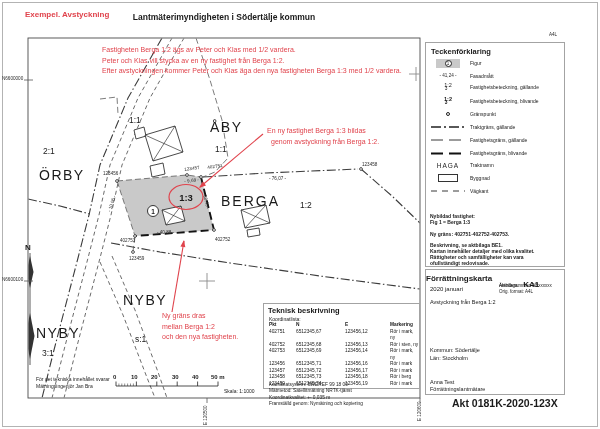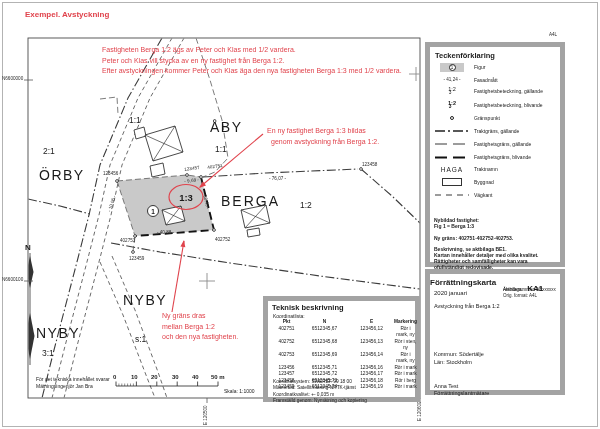--- a/index.html
+++ b/index.html
@@ -17,21 +17,21 @@
   .f7{font-size:7px;line-height:10.5px;}
   .f8{font-size:8px;line-height:9px;}
   .f85{font-size:8.5px;line-height:9px;}
   .f10{font-size:14px;line-height:11px;}
   .ls1{letter-spacing:1.5px;}
   .ls2{letter-spacing:2px;}
   .rotm8{transform:rotate(-8deg);transform-origin:0 0;}
   .rot90l{transform:rotate(-90deg);transform-origin:0 0;}
   .rotLeftEdge{transform:rotate(-72deg);}
   .rotRightEdge{transform:rotate(77deg);}
-  .box{position:absolute;border:5px solid #a3a3a3;background:#fff;}
+  .box{position:absolute;border:1px solid #a3a3a3;background:#fff;}
   .leg-row{position:absolute;left:3px;width:133px;height:12px;}
   .leg-sym{position:absolute;left:0;top:0;width:38px;height:12px;display:flex;align-items:center;justify-content:center;}
   .leg-label{position:absolute;left:41px;top:3px;font-size:5px;line-height:6px;color:#1a1a1a;}
   .leg-note{position:absolute;left:4px;font-size:5px;line-height:6.1px;font-weight:bold;white-space:pre-line;}
   .figur-box{width:24px;height:9px;background:var(--parcel-fill);display:flex;align-items:center;justify-content:center;}
   .figur-circ{width:7px;height:7px;border:0.8px solid #222;border-radius:50%;background:#fff;font-size:4.5px;line-height:6px;text-align:center;}
   .gp-circ{width:4px;height:4px;border:0.9px solid #222;border-radius:50%;background:#fff;}
   .bygg-rect{width:20px;height:8px;border:1px solid #333;background:#fff;}
   .fb{display:flex;flex-direction:column;align-items:center;line-height:4.5px;}
   .fb .t1{font-size:5.5px;}
@@ -40,20 +40,21 @@
   .tk-foot{position:absolute;left:5px;font-size:4.8px;line-height:6.3px;}
   .stamp-small{font-size:4.5px;line-height:5.5px;}
 </style>
 </head>
 <body>
 
 <div class="page">
   <div class="page-border"></div>
 
   <div class="abs red b f8" style="left:25px;top:10px;">Exempel. Avstyckning</div>
+  <div class="abs b f85" style="left:28px;top:13px;width:392px;text-align:center;">Lantmäterimyndigheten i Södertälje kommun</div>
   <div class="abs f45" style="left:549px;top:32px;">A4L</div>
 
   <div class="abs f45" style="left:2px;top:76px;">N6600000</div>
   <div class="abs f45" style="left:2px;top:277px;">N6600100</div>
   <div class="abs f45 rot90l" style="left:203px;top:425px;">E 120500</div>
   <div class="abs f45 rot90l" style="left:417px;top:421px;">E 120600</div>
 
   <svg width="600" height="429" viewBox="0 0 600 429" style="position:absolute;left:0;top:0;">
     <defs>
       <clipPath id="mapclip">
@@ -297,21 +298,21 @@
     <div class="abs stamp-small" style="left:73px;top:19px;">
       <span>Orig. format:</span> <span>A4L</span>
     </div>
     <div class="abs f55" style="left:4px;top:29px;">Avstyckning från Berga 1:2</div>
     <div class="abs f55" style="left:4px;top:77px;">Kommun: Södertälje</div>
     <div class="abs f55" style="left:4px;top:85px;">Län: Stockholm</div>
     <div class="abs f55" style="left:4px;top:109px;">Anna Test</div>
     <div class="abs f55" style="left:4px;top:116px;">Förrättningslantmätare</div>
   </div>
 
-  <div class="box" style="left:263px;top:296px;width:157px;height:106px;text-align:center;">
+  <div class="box" style="left:263px;top:303px;width:157px;height:86px;">
     <div class="abs b" style="left:4px;top:2px;font-size:7.5px;">Teknisk beskrivning</div>
     <div class="abs f5" style="left:5px;top:12px;">Koordinatlista:</div>
     <div class="tk-grid">
       <div class="b">Pkt</div>
       <div class="b">N</div>
       <div class="b">E</div>
       <div class="b">Markering</div>
       <div>402751</div>
         <div>6512345,67</div>
         <div>123456,12</div>
@@ -351,13 +352,14 @@
   <div class="abs f5" style="left:36px;top:383px;">Mätningsingenjör Jan Bra</div>
 
   <div class="abs f6 b" style="left:113px;top:374px;">0</div>
   <div class="abs f6 b" style="left:131px;top:374px;">10</div>
   <div class="abs f6 b" style="left:151px;top:374px;">20</div>
   <div class="abs f6 b" style="left:172px;top:374px;">30</div>
   <div class="abs f6 b" style="left:192px;top:374px;">40</div>
   <div class="abs f6 b" style="left:211px;top:374px;">50 m</div>
   <div class="abs f5" style="left:224px;top:388px;">Skala: 1:1000</div>
 
+  <div class="abs b" style="left:452px;top:397px;font-size:10.5px;">Akt 0181K-2020-123X</div>
 </div>
 
 </body></html>

